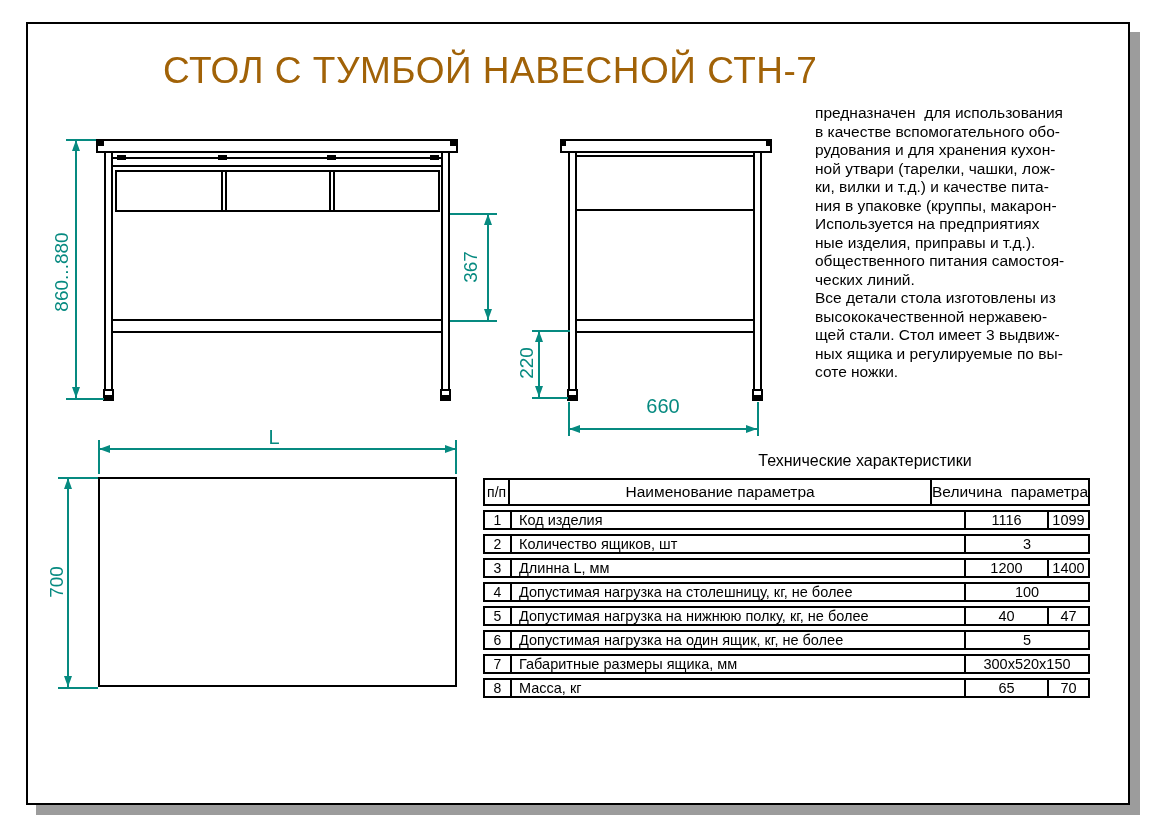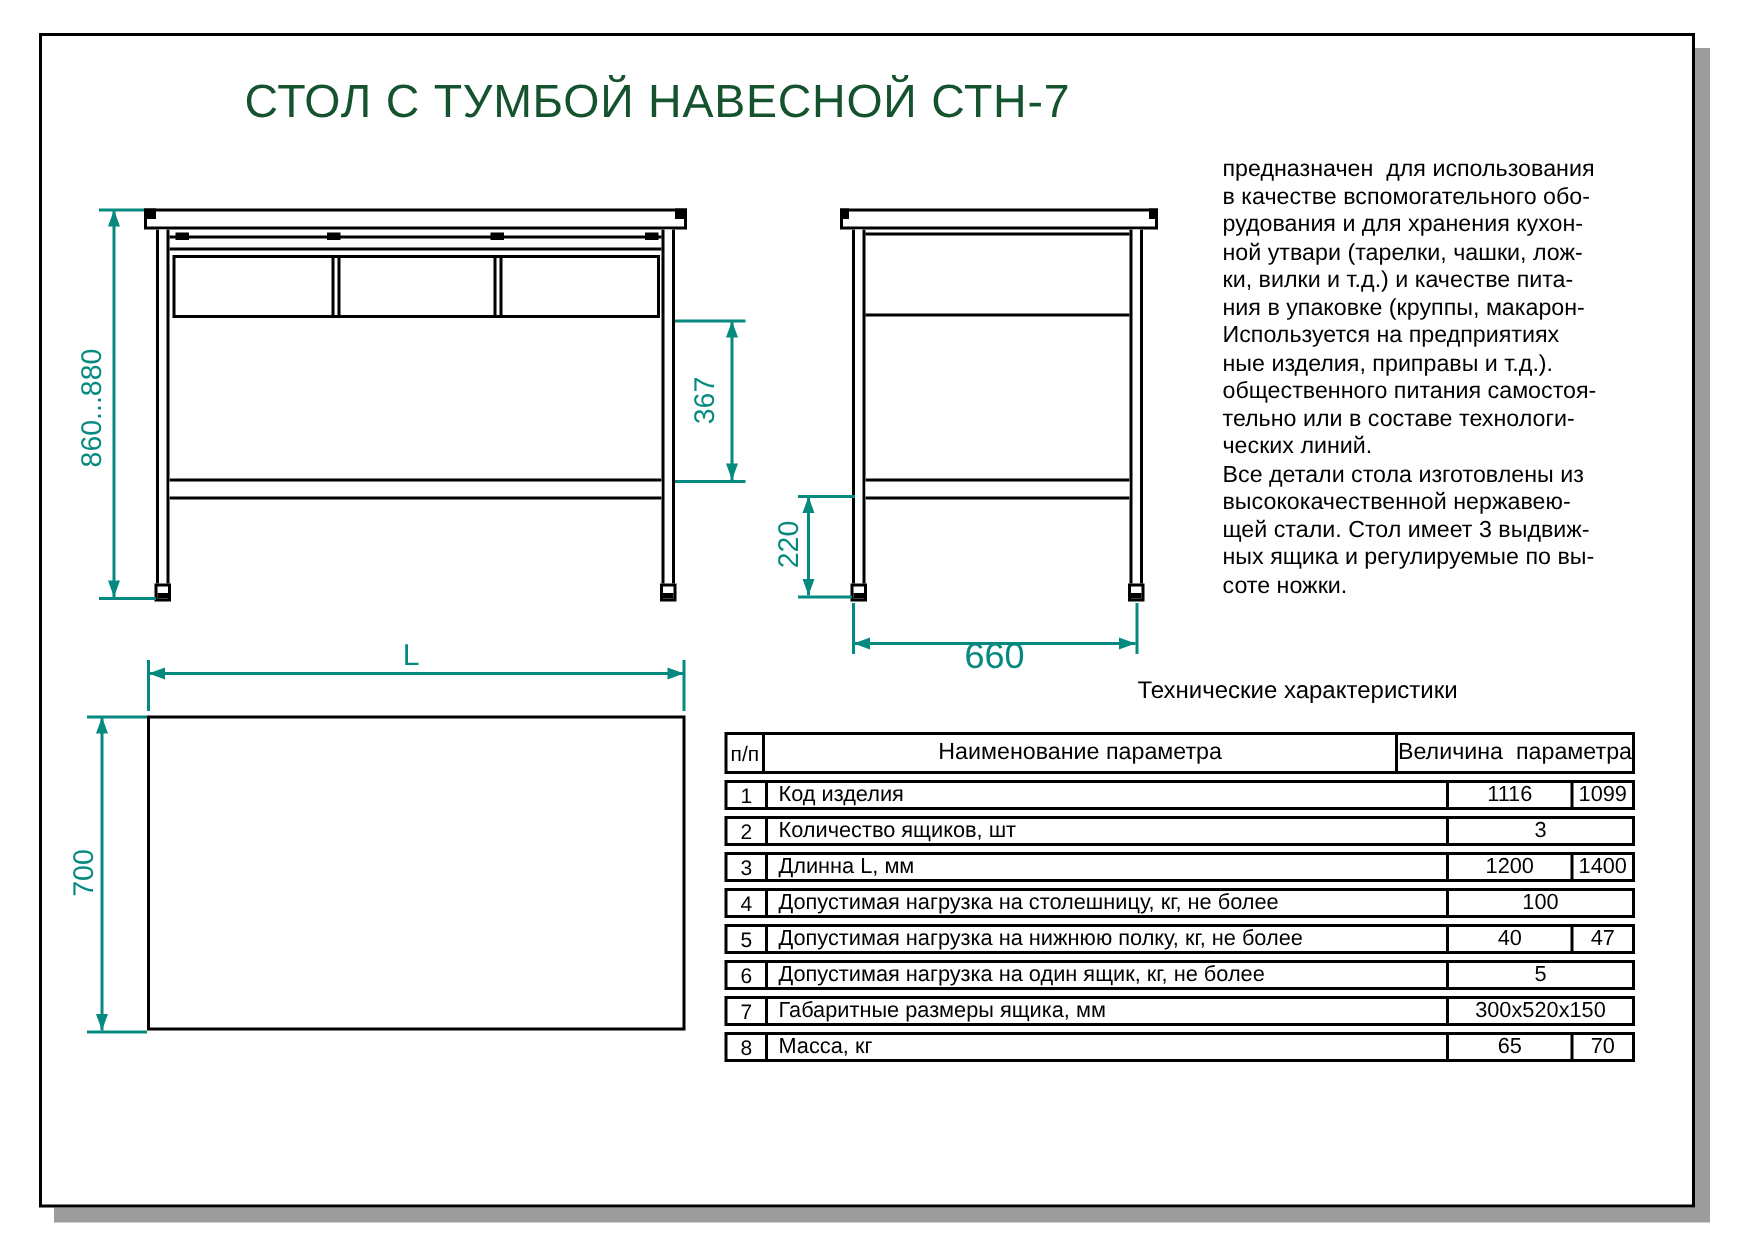--- a/index.html
+++ b/index.html
@@ -8,21 +8,21 @@
     width:1166px; height:837px; position:relative; overflow:hidden;
     font-family:"Liberation Sans","DejaVu Sans",sans-serif; color:#000;
   }
   .page {
     position:absolute; left:26px; top:22px; width:1100px; height:779px;
     border:2px solid #000; background:#fff;
     box-shadow:10px 10px 0 #9c9c9c;
   }
   .title {
     position:absolute; left:135px; top:26px;
-    font-size:31px; letter-spacing:.5px; white-space:pre; color:#14532d;
+    font-size:37px; letter-spacing:.5px; white-space:pre; color:#a16207;
   }
   
   .rect  { position:absolute; border:2px solid #000; background:#fff; box-sizing:border-box; }
   .bline { position:absolute; background:#000; }
   .leg   { position:absolute; width:9px; border-left:2px solid #000; border-right:2px solid #000; box-sizing:border-box; background:#fff; }
   .foot  { position:absolute; width:11px; height:12px; border:2px solid #000; box-sizing:border-box;
            background:linear-gradient(#fff 55%, #000 55%); }
   .tick  { position:absolute; background:#000; }
   
   .hl { position:absolute; height:2px; background:#068a80; }
@@ -37,21 +37,21 @@
     text-align:center; white-space:pre;
   }
   .rot { transform:rotate(-90deg); }
   
   .desc { position:absolute; left:787px; top:80px; width:300px; font-size:15.5px; line-height:18.5px; }
   .desc div { white-space:pre; }
   
   .tbl-title { position:absolute; left:687px; top:428px; width:300px; text-align:center; font-size:16px; }
   .spec { position:absolute; left:455px; top:454px; width:607px; }
   .trow { display:flex; border:2px solid #000; box-sizing:border-box; background:#fff; margin-bottom:4px; height:20px; }
-  .trow.thead { height:28px;margin-top:10px; }
+  .trow.thead { height:28px; }
   .cnum  { width:27px; border-right:2px solid #000; box-sizing:border-box; display:flex; align-items:center; justify-content:center; font-size:14px; }
   .cname { width:454px; border-right:2px solid #000; box-sizing:border-box; display:flex; align-items:center; padding-left:7px; font-size:14.5px; box-sizing:border-box; }
   .cname.center { justify-content:center; padding-left:0; font-size:15.5px; }
   .cv1   { width:83px; border-right:2px solid #000; box-sizing:border-box; display:flex; align-items:center; justify-content:center; font-size:14.5px; }
   .cv2, .cmerged { flex:1; display:flex; align-items:center; justify-content:center; font-size:14.5px; }
   .cmerged.hdr { font-size:15.5px; white-space:pre; }
 </style>
 </head>
 <body>
 
@@ -118,21 +118,21 @@
     <div class="vl" style="left:510px;top:307px;height:66px;"></div>
     <div class="ar up" style="left:507px;top:307px;"></div>
     <div class="ar down" style="left:507px;top:362px;"></div>
     <div class="dim-label rot" style="left:469px;top:329px;width:60px;">220</div>
 
     <div class="vl" style="left:540px;top:378px;height:34px;"></div>
     <div class="vl" style="left:729px;top:378px;height:34px;"></div>
     <div class="hl" style="left:541px;top:404px;width:188px;"></div>
     <div class="ar left" style="left:541px;top:401px;"></div>
     <div class="ar right" style="left:718px;top:401px;"></div>
-    <div class="dim-label" style="left:595px;top:404px;width:80px;font-size:24px;">660</div>
+    <div class="dim-label" style="left:595px;top:372px;width:80px;font-size:20px;">660</div>
   </div>
 
   <div>
     <div class="rect" style="left:70px;top:453px;width:359px;height:210px;"></div>
 
     <div class="vl" style="left:70px;top:416px;height:34px;"></div>
     <div class="vl" style="left:427px;top:416px;height:34px;"></div>
     <div class="hl" style="left:71px;top:424px;width:357px;"></div>
     <div class="ar left" style="left:71px;top:421px;"></div>
     <div class="ar right" style="left:417px;top:421px;"></div>
@@ -149,21 +149,20 @@
   <div class="desc">
     <div>предназначен  для использования</div>
     <div>в качестве вспомогательного обо-</div>
     <div>рудования и для хранения кухон-</div>
     <div>ной утвари (тарелки, чашки, лож-</div>
     <div>ки, вилки и т.д.) и качестве пита-</div>
     <div>ния в упаковке (круппы, макарон-</div>
     <div>Используется на предприятиях</div>
     <div>ные изделия, приправы и т.д.).</div>
     <div>общественного питания самостоя-</div>
-    <div>тельно или в составе технологи-</div>
     <div>ческих линий.</div>
     <div>Все детали стола изготовлены из</div>
     <div>высококачественной нержавею-</div>
     <div>щей стали. Стол имеет 3 выдвиж-</div>
     <div>ных ящика и регулируемые по вы-</div>
     <div>соте ножки.</div>
   </div>
 
   <div class="tbl-title">Технические характеристики</div>
 

